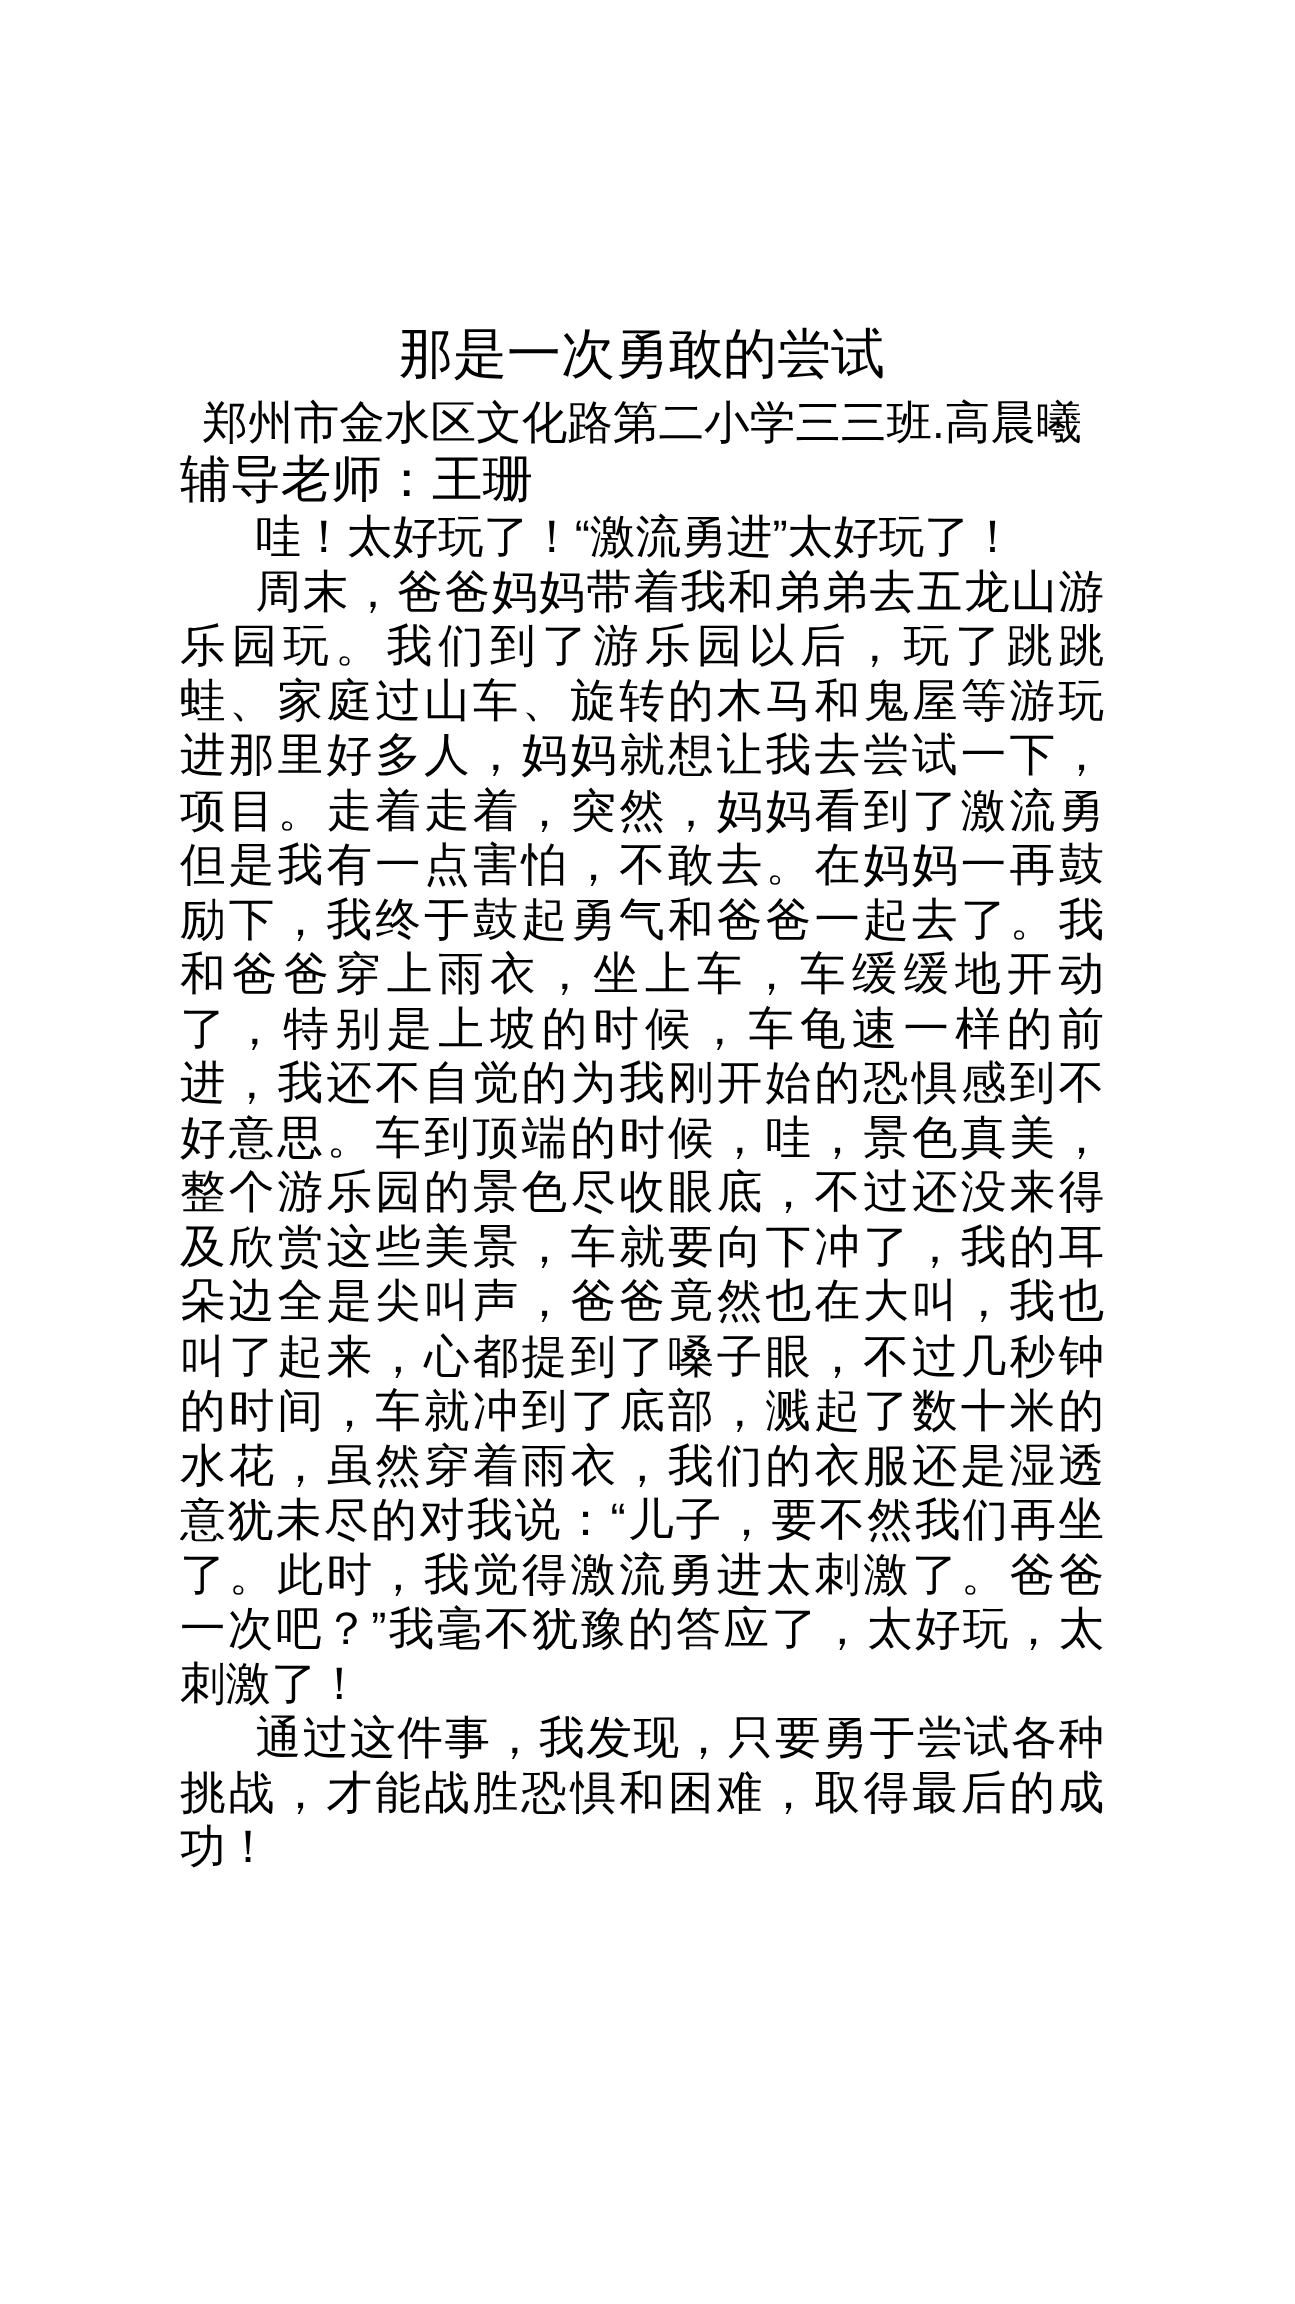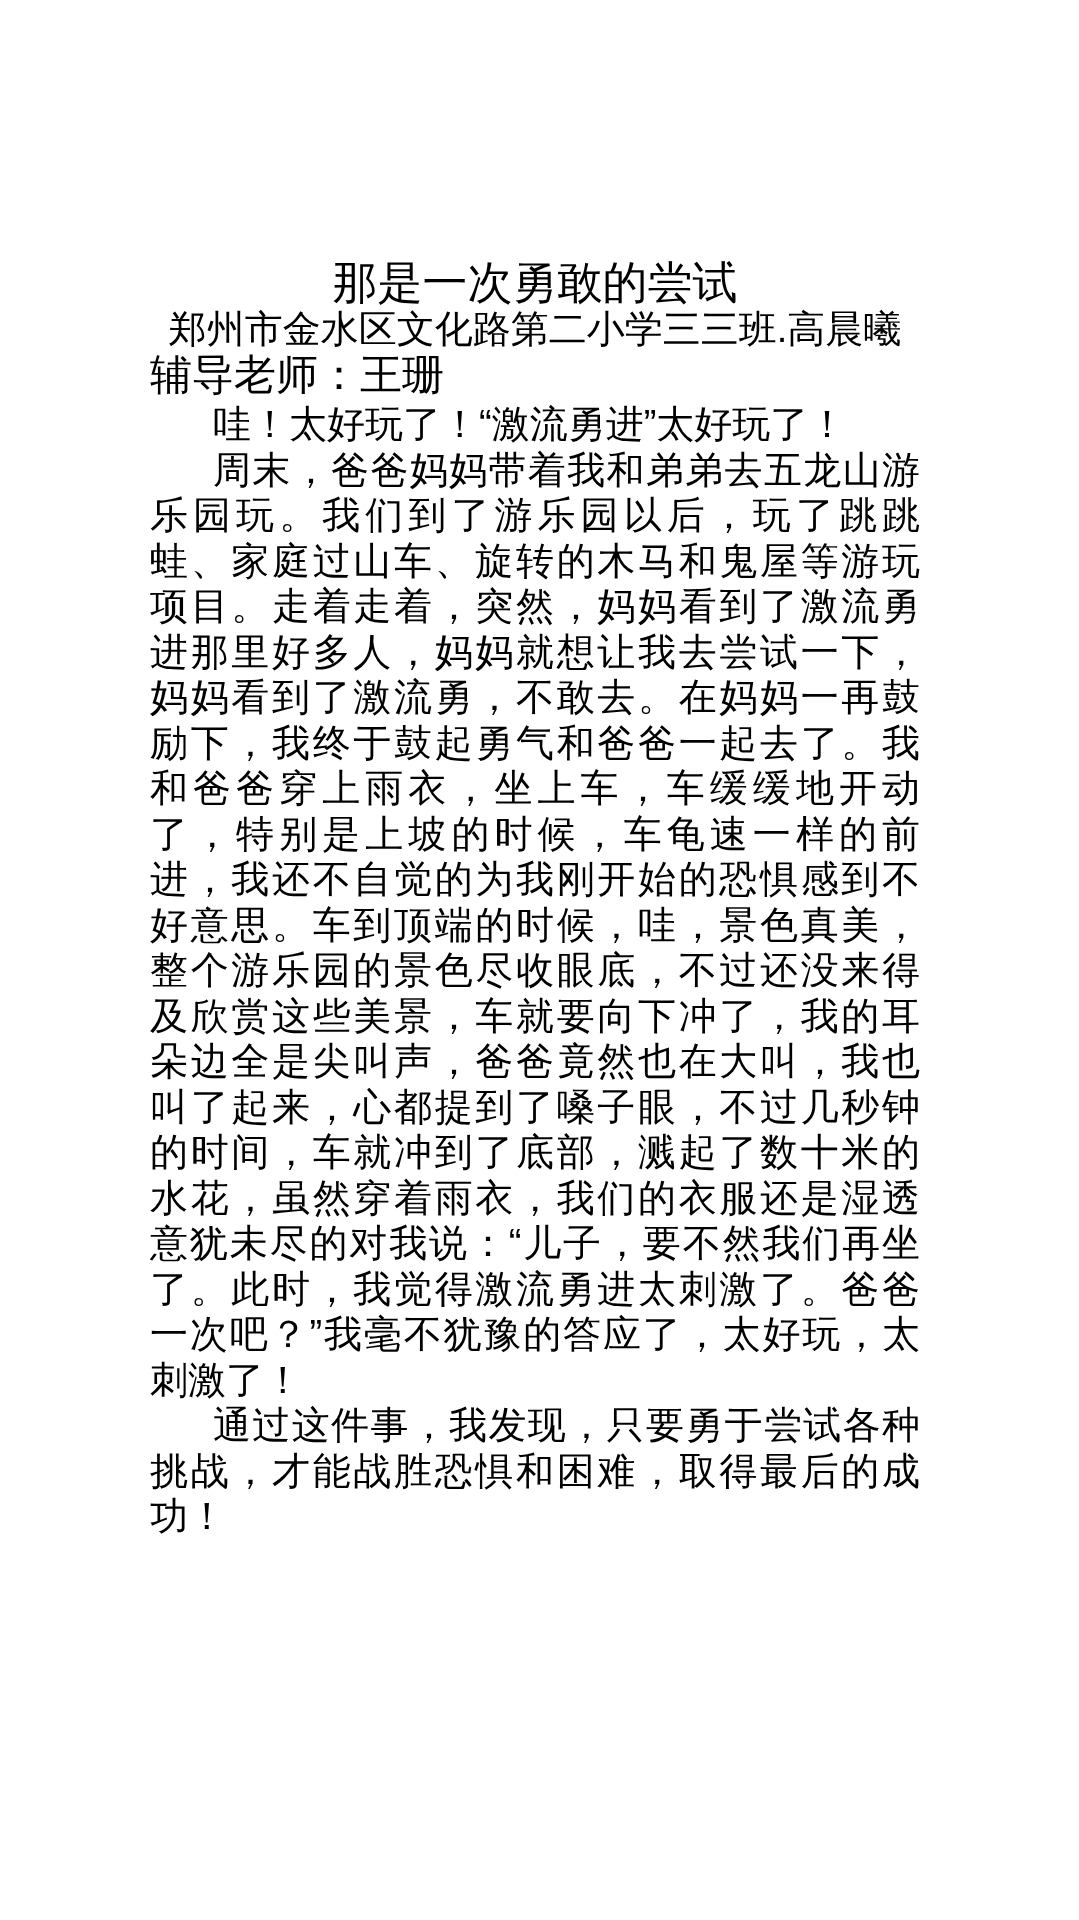--- a/index.html
+++ b/index.html
@@ -14,21 +14,21 @@
     color: #000000;
     font-family: "Liberation Sans", sans-serif;
     -webkit-font-smoothing: antialiased;
   }
   .doc {
     box-sizing: border-box;
     width: 1079px;
     padding: 260px 159px 0 150px;
   }
   .title {
-    margin: 0;
+    margin: 12px;
     font-size: 45px;
     font-weight: normal;
     line-height: 46px;
     text-align: center;
     white-space: nowrap;
   }
   .byline {
     font-size: 38px;
     line-height: 46px;
     text-align: center;
@@ -63,23 +63,23 @@
 
 <div class="doc">
   <h1 class="title">那是一次勇敢的尝试</h1>
   <div class="byline">郑州市金水区文化路第二小学三三班.高晨曦</div>
   <div class="teacher">辅导老师：王珊</div>
   <div class="essay-body">
       <div class="line indent end">哇！太好玩了！“激流勇进”太好玩了！</div>
       <div class="line indent">周末，爸爸妈妈带着我和弟弟去五龙山游</div>
       <div class="line">乐园玩。我们到了游乐园以后，玩了跳跳</div>
       <div class="line">蛙、家庭过山车、旋转的木马和鬼屋等游玩</div>
+      <div class="line">进那里好多人，妈妈就想让我去尝试一下，</div>
       <div class="line">项目。走着走着，突然，妈妈看到了激流勇</div>
-      <div class="line">进那里好多人，妈妈就想让我去尝试一下，</div>
-      <div class="line">妈妈看到了激流勇，不敢去。在妈妈一再鼓</div>
+      <div class="line">但是我有一点害怕，不敢去。在妈妈一再鼓</div>
       <div class="line">励下，我终于鼓起勇气和爸爸一起去了。我</div>
       <div class="line">和爸爸穿上雨衣，坐上车，车缓缓地开动</div>
       <div class="line">了，特别是上坡的时候，车龟速一样的前</div>
       <div class="line">进，我还不自觉的为我刚开始的恐惧感到不</div>
       <div class="line">好意思。车到顶端的时候，哇，景色真美，</div>
       <div class="line">整个游乐园的景色尽收眼底，不过还没来得</div>
       <div class="line">及欣赏这些美景，车就要向下冲了，我的耳</div>
       <div class="line">朵边全是尖叫声，爸爸竟然也在大叫，我也</div>
       <div class="line">叫了起来，心都提到了嗓子眼，不过几秒钟</div>
       <div class="line">的时间，车就冲到了底部，溅起了数十米的</div>

